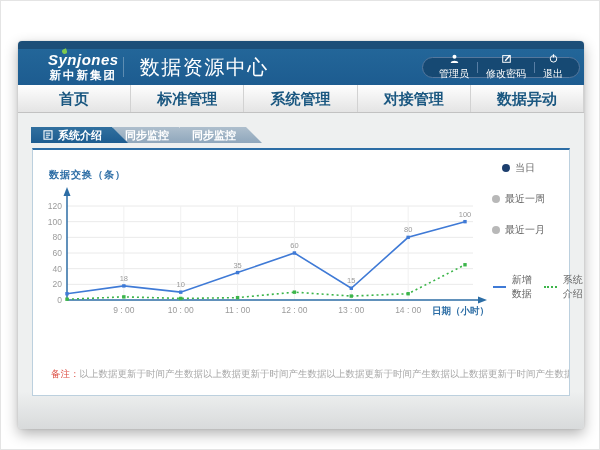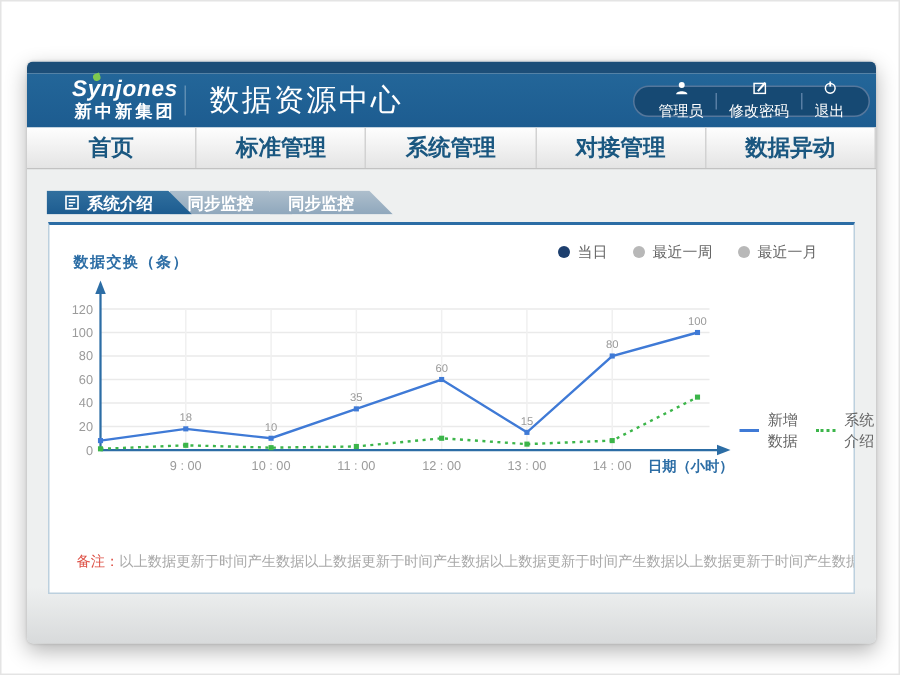--- a/index.html
+++ b/index.html
@@ -44,21 +44,21 @@
   .tab { height:16px; color:#fff; font-size:11px; font-weight:bold;
          padding:0 26px 0 12px; margin-right:-15px; display:flex; align-items:center; gap:5px;
          clip-path:polygon(0 0, calc(100% - 16px) 0, 100% 100%, 0 100%); cursor:pointer; }
   .tab.active   { background:linear-gradient(#31709f,#1d5c90); position:relative; z-index:3; }
   .tab.idle-a   { background:linear-gradient(#aebfcd,#8fa7bc); position:relative; z-index:2; }
   .tab.idle-b   { background:linear-gradient(#aebfcd,#8fa7bc); position:relative; z-index:1; }
 
   .panel { margin:0 14px; background:#fff; border:1px solid #bcd0de;
            border-top:2px solid #2c6da5; height:248px; position:relative; }
 
-  .filters { position:absolute; top:11px; right:24px; display:flex; gap:17px; align-items:center; }
+  .filters { position:absolute; top:11px; right:24px; display:flex; gap:17px; align-items:center;flex-direction:column; }
   .filter { display:flex; align-items:center; gap:5px; font-size:10px; color:#666; cursor:pointer; }
   .dot { width:8px; height:8px; border-radius:50%; background:#b8b8b8; }
   .filter.selected .dot { background:#1d3f6e; }
 
   .chart-title { color:#2c6da5; font-size:10px; font-weight:bold; margin:18px 0 0 16px; letter-spacing:1px; }
   .chart-row { display:flex; padding-left:8px; }
   .legend { width:84px; padding-top:60px; display:flex; flex-direction:row; gap:11px; }
   .legend-item { display:flex; align-items:center; gap:6px; font-size:10px; color:#666; cursor:pointer; }
   .sample { width:24px; height:0; border-top:2px solid #888; }
 

